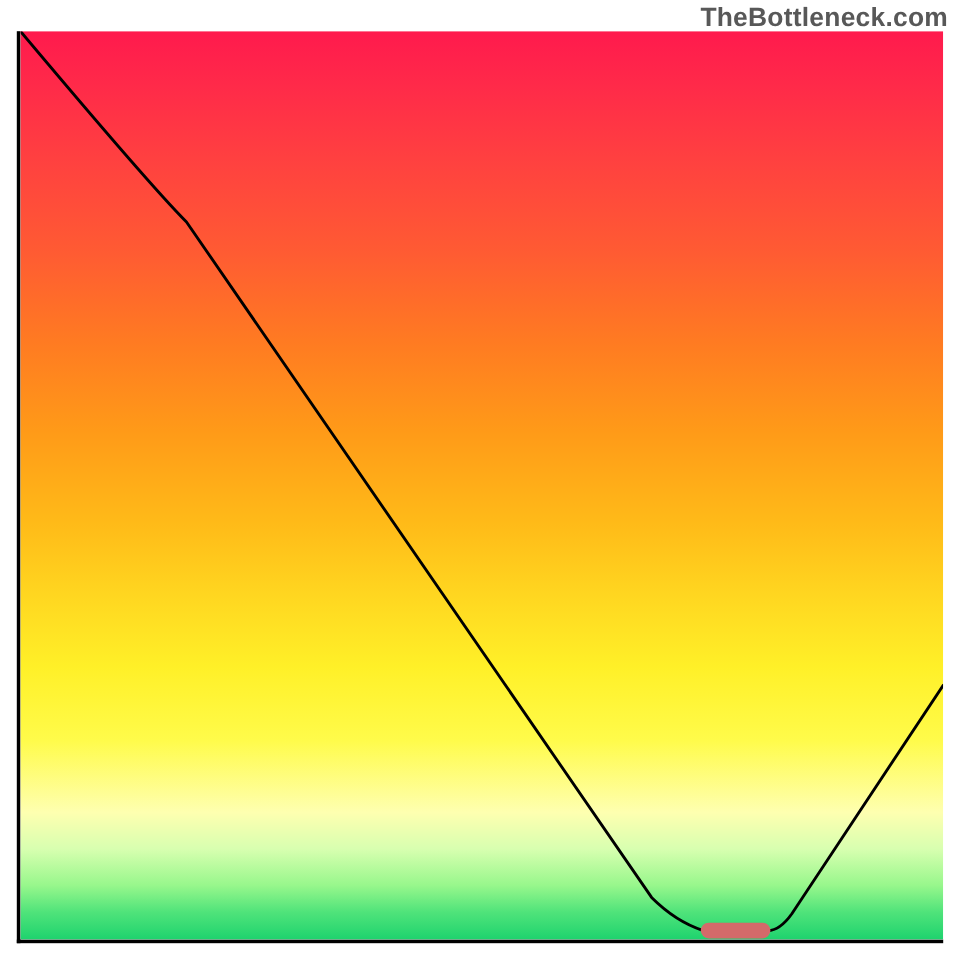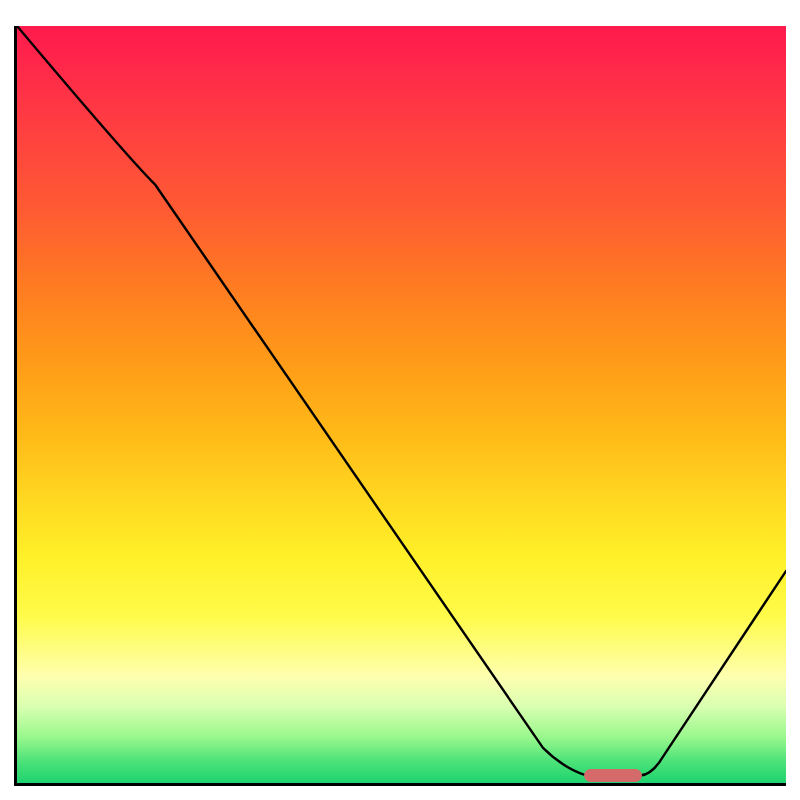--- a/index.html
+++ b/index.html
@@ -69,20 +69,21 @@
     position: absolute;
     background: #d46a6a;
     border-radius: 7px;
   }
 </style>
 </head>
 <body>
 
 <div class="frame">
 
+  <div class="watermark">TheBottleneck.com</div>
 
   <div class="plot">
     <div class="gradient"></div>
 
     <svg class="curve" viewBox="0 0 769 757" preserveAspectRatio="none">
       <path id="curve-path" fill="none" stroke="#000" stroke-width="2.4" stroke-linejoin="round" stroke-linecap="round" d="M 0 0 Q 108.41999999999999 128.97000000000003 138.42 158.97000000000003 L 525.99 721.86 Q 545.99 741.86 569.06 749.43 L 622.89 749.43 Q 632.89 749.43 642.89 735.43 L 769 545.04"></path>
     </svg>
 
     <div id="marker" class="marker" style="left: 567.06px; width: 57.83px; top: 742.93px; height: 13px;"></div>
   </div>

